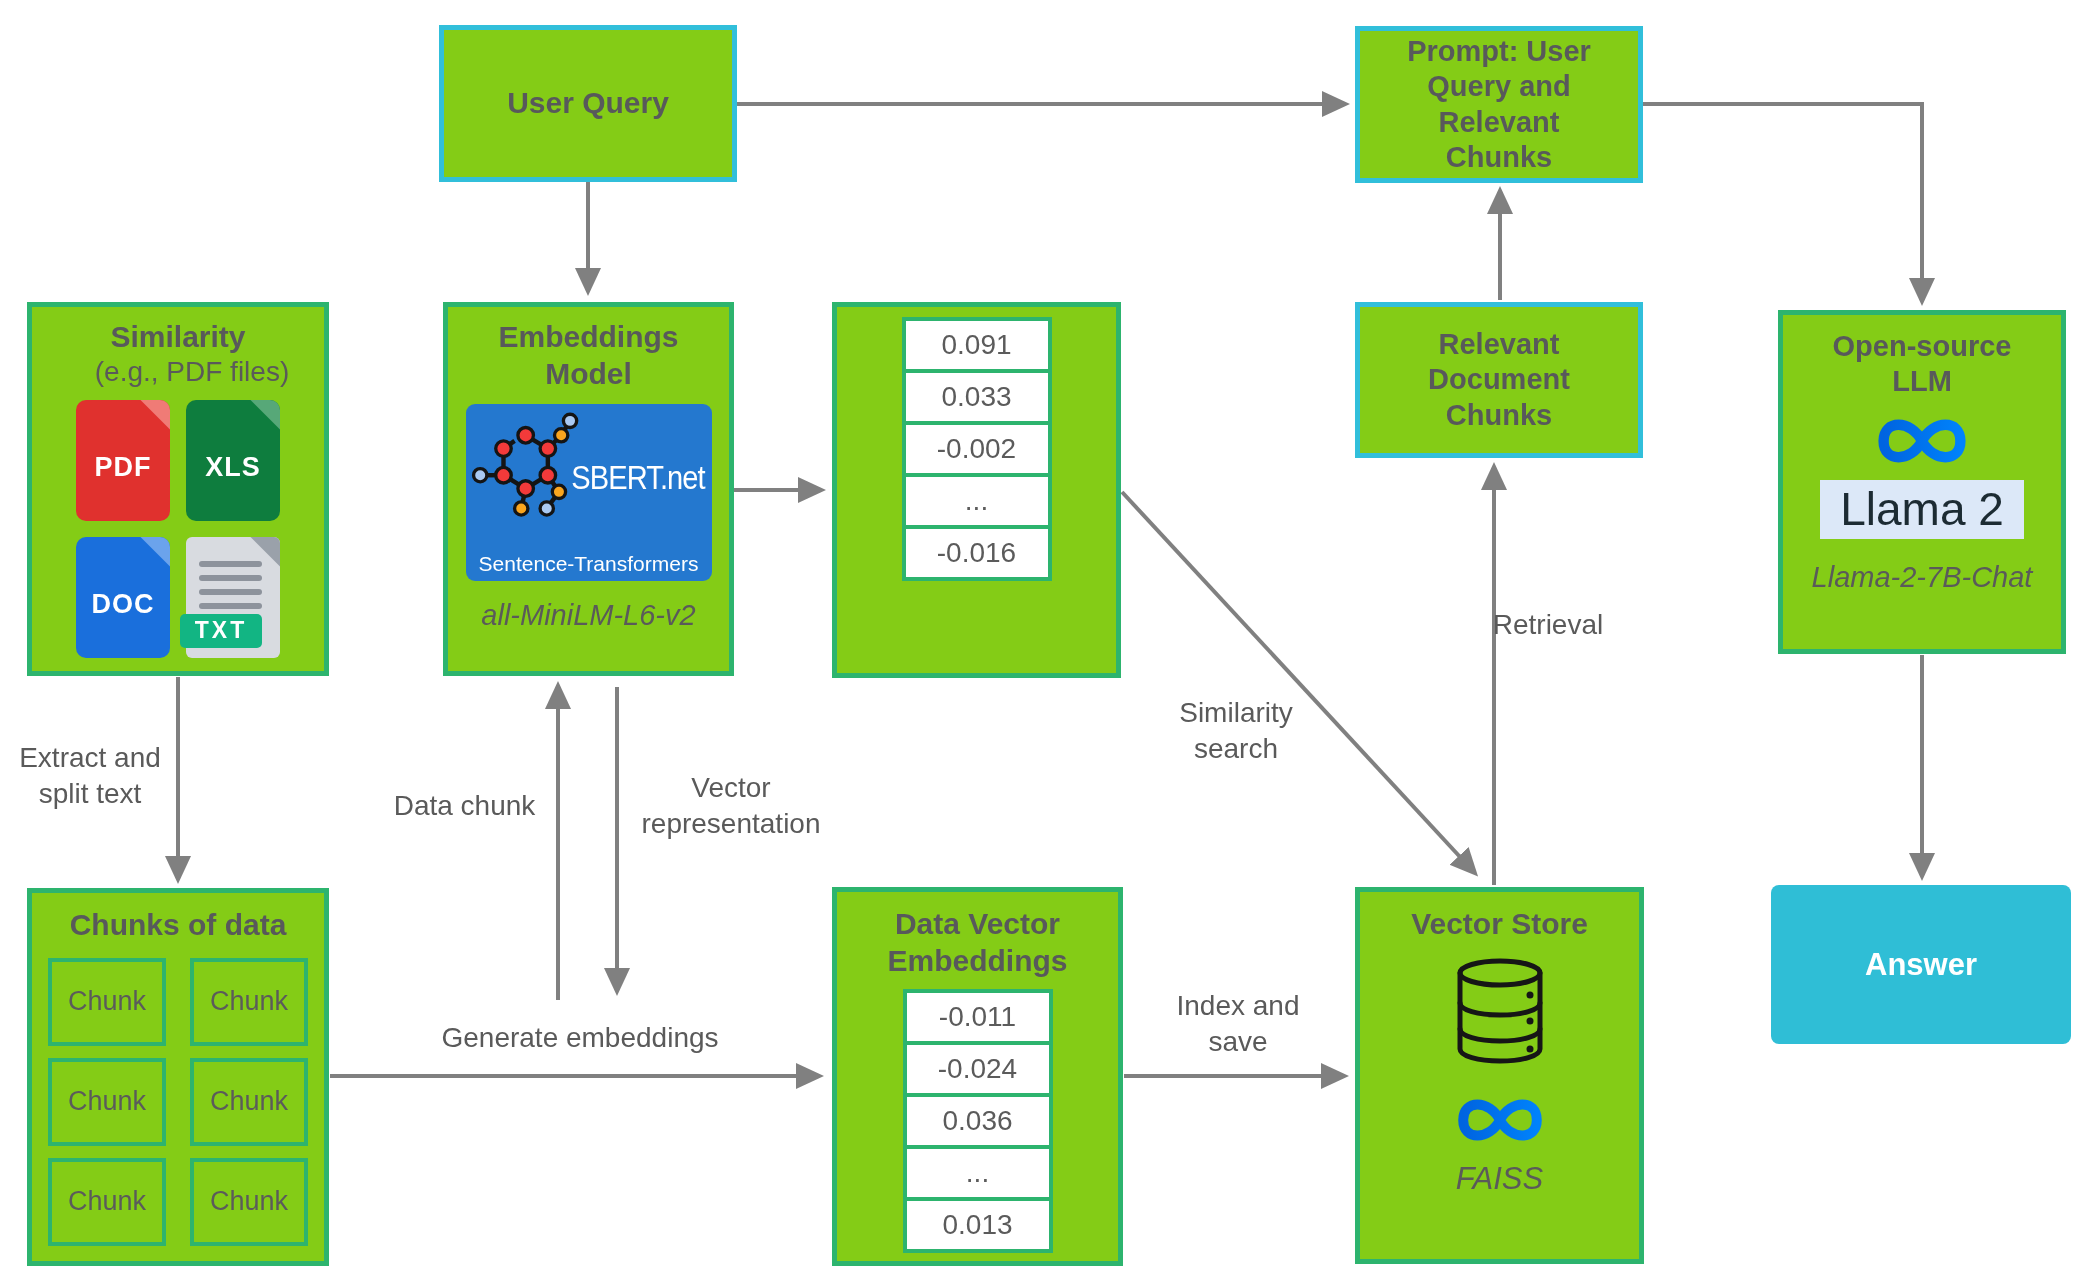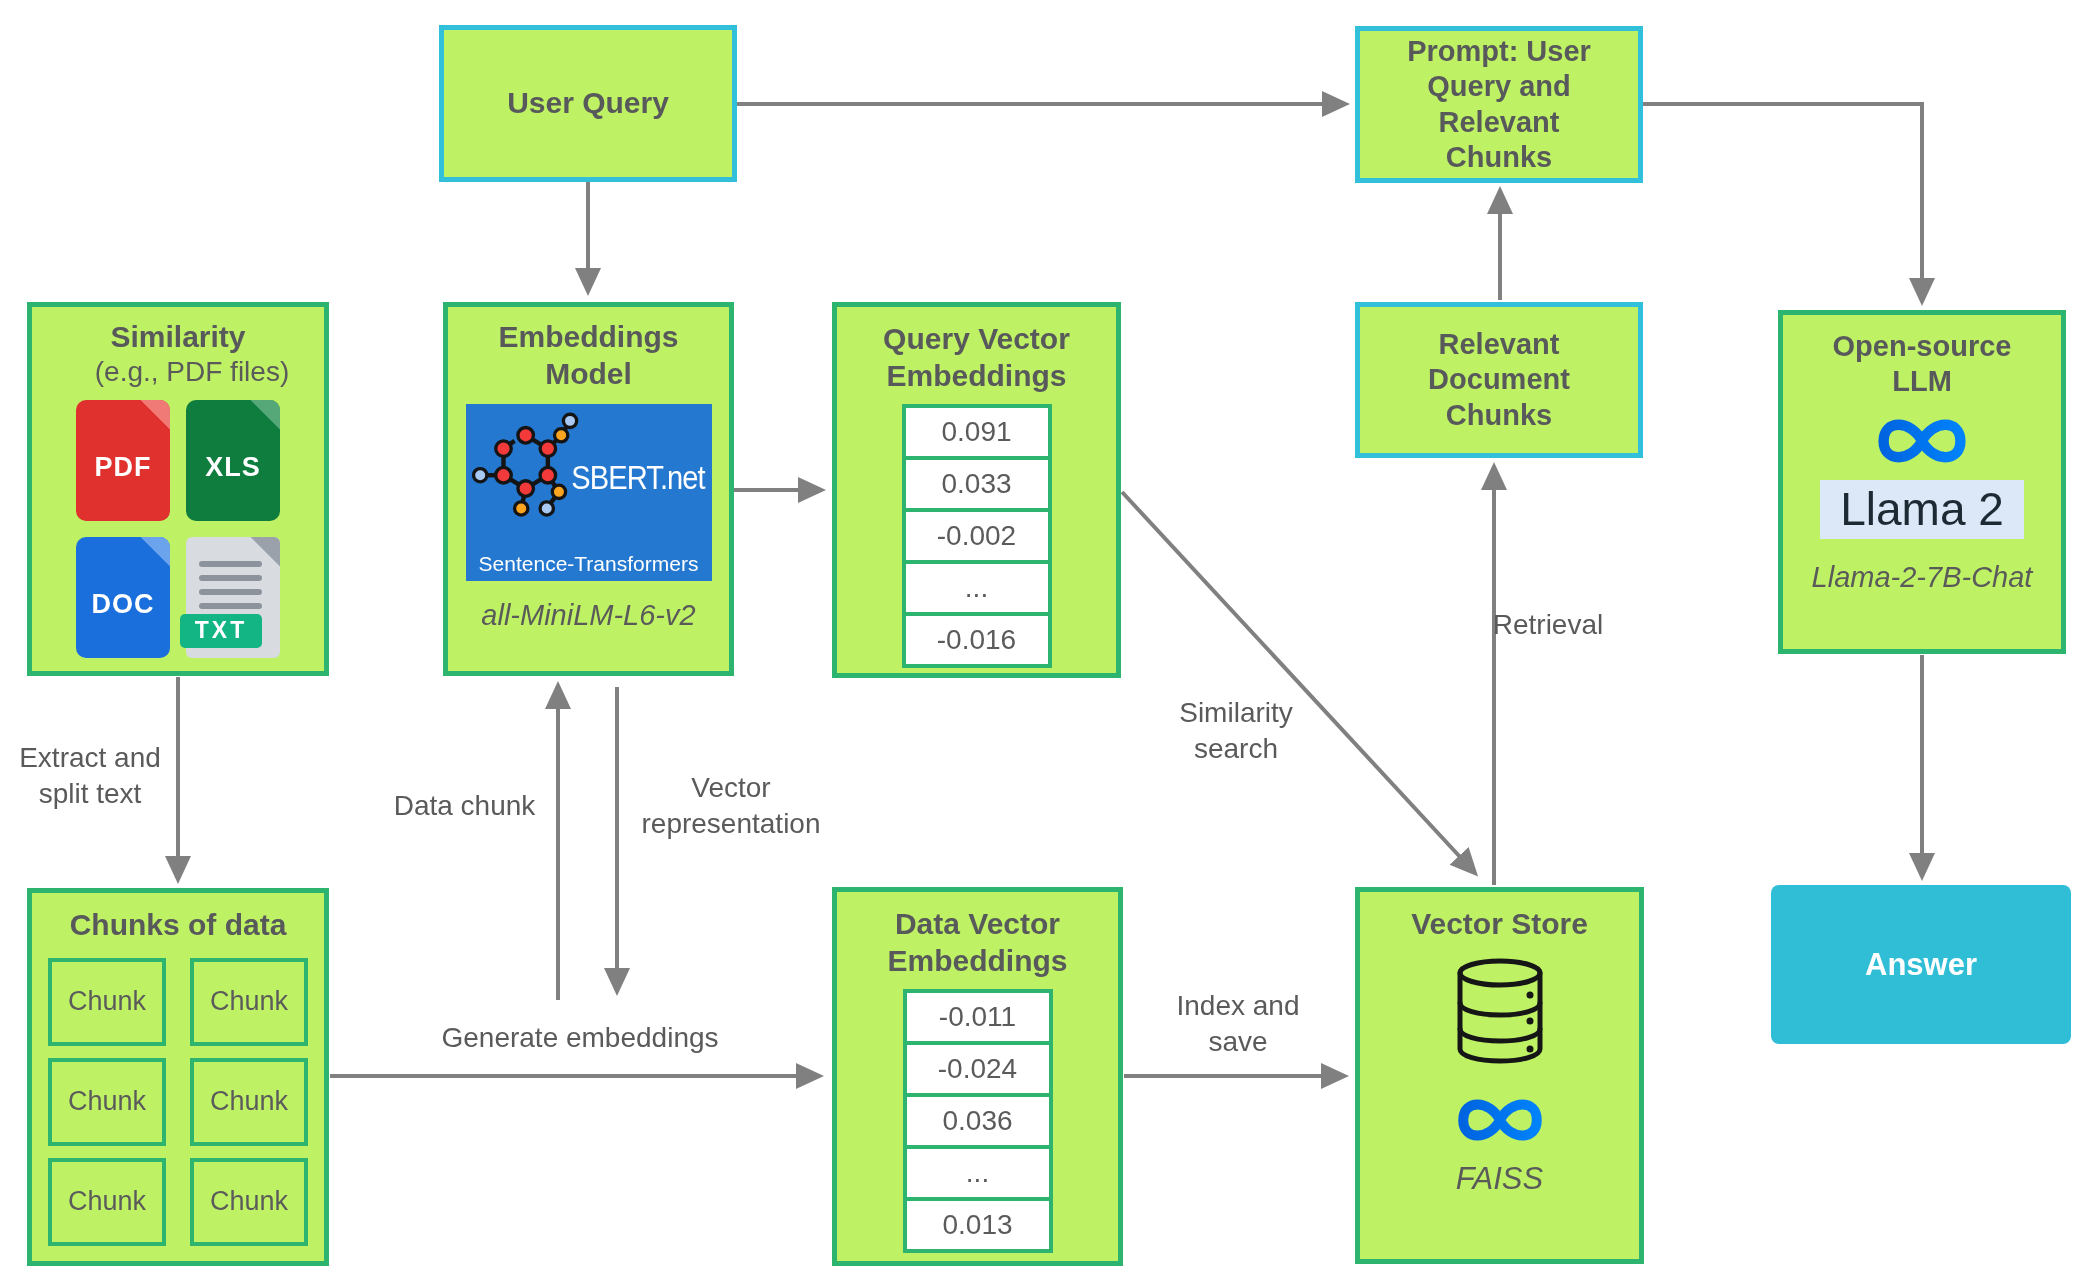--- a/index.html
+++ b/index.html
@@ -1,21 +1,21 @@
 <!DOCTYPE html>
 <html><head>
 <meta charset="utf-8">
 <style>
   html,body{margin:0;padding:0;}
   body{
     width:2096px;height:1285px;position:relative;background:#ffffff;
     font-family:"Liberation Sans","DejaVu Sans",sans-serif;overflow:hidden;
     color:#58595b;
   }
-  .node{position:absolute;background:#bef264;box-sizing:border-box;z-index:2;}
+  .node{position:absolute;background:#84cc16;box-sizing:border-box;z-index:2;}
   .green{border:5px solid #2db46e;}
   .cyan{border:5px solid #31bfda;}
   .title{font-weight:bold;font-size:30px;line-height:1.22;text-align:center;color:#58595b;}
   .center-flex{display:flex;align-items:center;justify-content:center;}
   .edge-label{position:absolute;z-index:3;font-size:28px;line-height:1.28;color:#5a5a5a;text-align:center;}
   .arrows{position:absolute;left:0;top:0;z-index:1;}
 
   
   .vstack{width:150px;margin:10px auto 0 auto;}
   .vcell{box-sizing:border-box;width:150px;height:56px;border:4px solid #2db46e;
@@ -40,21 +40,21 @@
   .doc{background:#1a6fdc;} .doc .fold{background:#6ba3ec;}
   .xls{background:#0e7d3e;} .xls .fold{background:#57a878;}
   .txt{background:#d8dbe0;border-radius:6px;} .txt .fold{background:#9aa1aa;border-top-right-radius:6px;}
   .txt-lines{position:absolute;top:24px;left:13px;right:18px;}
   .txt-lines div{height:6px;border-radius:3px;background:#8d939c;margin-bottom:8px;}
   .txt-badge{position:absolute;left:-6px;bottom:10px;width:82px;height:34px;background:#12b583;
              border-radius:5px;display:flex;align-items:center;justify-content:center;
              color:#fff;font-weight:bold;font-size:23px;letter-spacing:3px;}
 
   
-  .sbert{position:relative;width:246px;height:177px;background:#2478cf;margin:12px auto 0 auto;}
+  .sbert{position:relative;width:246px;height:177px;background:#2478cf;margin:12px auto 0 auto;border-radius:9px;}
   .sbert-name{position:absolute;right:7px;top:55px;color:#fff;font-size:33px;
               letter-spacing:-1px;transform:scaleX(.88);transform-origin:right;}
   .sbert-sub{position:absolute;bottom:5px;left:0;right:0;text-align:center;color:#fff;font-size:21px;}
   .mol{position:absolute;left:2px;top:4px;}
 
   .model-name{font-style:italic;font-size:29px;color:#5a5a5a;text-align:center;}
   .llama-hl{display:inline-block;background:#dce8f8;color:#1c2b33;font-size:46px;
             padding:3px 20px;line-height:1.15;}
   .answer-box{background:#2fbed6;border:none;border-radius:8px;color:#fff;
               font-weight:bold;font-size:31px;}
@@ -163,21 +163,20 @@
         <circle cx="71" cy="88" r="6" fill="#a9c9f2"></circle>
       </g>
     </svg>
     <div class="sbert-name">SBERT.net</div>
     <div class="sbert-sub">Sentence-Transformers</div>
   </div>
   <div class="model-name" style="margin-top:18px;">all-MiniLM-L6-v2</div>
 </div>
 
 <div class="node green" style="left:832px;top:302px;width:289px;height:376px;">
-  <div class="title" style="margin:14px auto 0 auto;width:200px;">Query Vector Embeddings</div>
   <div class="vstack">
     <div class="vcell">0.091</div>
     <div class="vcell">0.033</div>
     <div class="vcell">-0.002</div>
     <div class="vcell">...</div>
     <div class="vcell">-0.016</div>
   </div>
 </div>
 
 <div class="node cyan center-flex" style="left:1355px;top:302px;width:288px;height:156px;">

